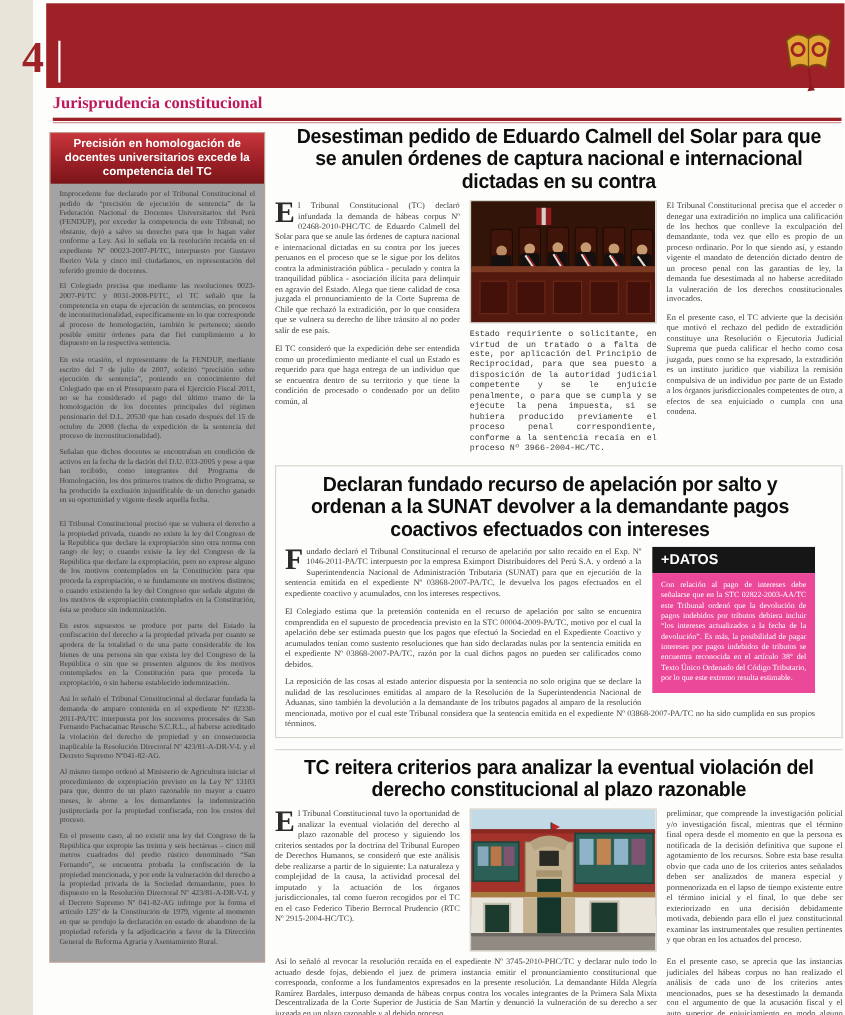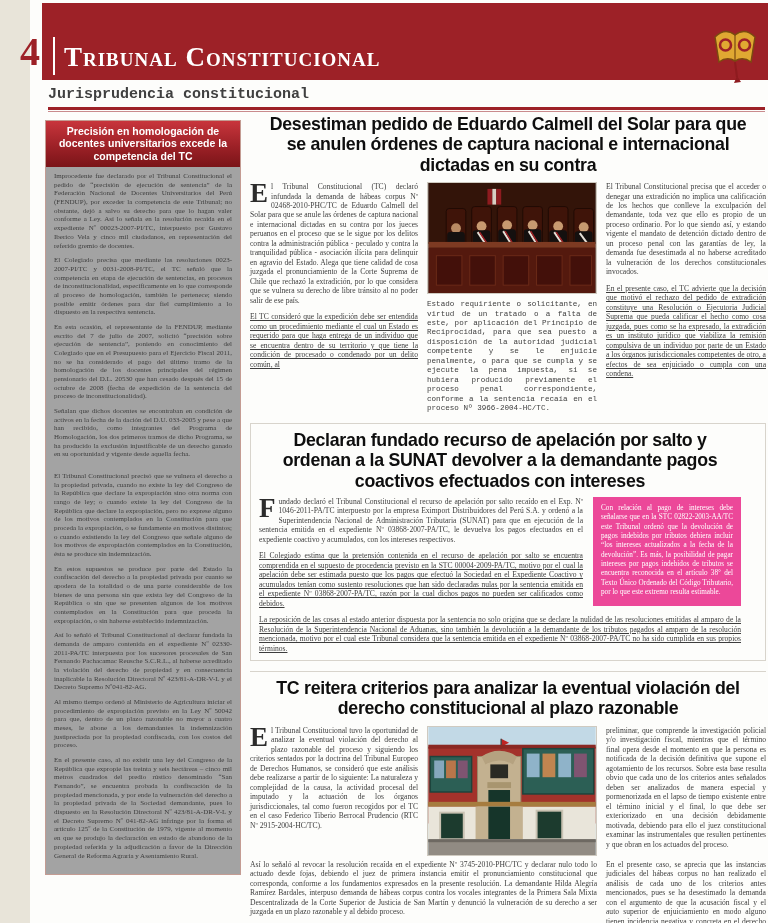--- a/index.html
+++ b/index.html
@@ -7,36 +7,36 @@
   body { font-family:"Liberation Serif", serif; }
   .page { position:relative; width:768px; height:923px; background:#fdfdfb; overflow:hidden; }
   .edge-left { position:absolute; left:0; top:0; width:30px; height:923px; background:#e8e4d9; }
 
   
   .band { position:absolute; left:42px; top:3px; width:726px; height:77px; background:#9d2127; }
   .pagenum { position:absolute; left:13px; top:28px; width:34px; font-size:40px; font-weight:bold; color:#9d2127; font-family:"Liberation Serif", serif; text-align:center; }
   .band-sep { position:absolute; left:53px; top:37px; width:2px; height:38px; background:#ffffff; z-index:2; }
   .masthead { position:absolute; left:64px; top:42px; color:#ffffff; font-family:"Liberation Serif", serif; font-variant:small-caps; font-weight:bold; font-size:27px; letter-spacing:1px; z-index:2; }
   .logo { position:absolute; right:10px; top:24px; z-index:3; }
-  .kicker { position:absolute; left:48px; top:86px; font-family:Liberation Mono, monospace; font-weight:bold; font-size:15px; color:#404040; }
+  .kicker { position:absolute; left:48px; top:86px; font-family:Liberation Serif, serif; font-weight:bold; font-size:15px; color:#be185d; }
   .kicker-line { position:absolute; left:48px; top:107px; width:717px; height:3px; background:#9d2127; }
   .kicker-line2 { position:absolute; left:48px; top:111px; width:717px; height:1px; background:#c98b8d; }
 
   
   .leftcol { position:absolute; left:45px; top:120px; width:196px; border:1px solid #c49c93; background:#a3a3a3; padding:0 0 6px 0; }
   .lc-hdr { background:linear-gradient(180deg,#c8353c 0%, #9d2127 55%, #7a1418 100%); color:#fff; font-family:"Liberation Sans", sans-serif; font-weight:bold; font-size:10.5px; line-height:1.18; text-align:center; padding:4px 8px 5px 8px; }
   .lc-body { padding:5px 8px 2px 8px; }
   .lc-body p { font-size:7px; line-height:1.24; text-align:justify; color:#3d3d3d; margin-bottom:6px; }
 
   
   .maincol { position:absolute; left:250px; top:114px; width:516px; }
   .art-title { font-family:"Liberation Sans", sans-serif; font-weight:bold; color:#0e0e0e; font-size:18.5px; line-height:1.1; text-align:center; letter-spacing:-0.3px; transform:scaleX(0.96); transform-origin:center; }
   .grid3 { display:grid; grid-template-columns:168px 170px 1fr; column-gap:9px; margin-top:7px; }
   .bodytxt { font-size:7.6px; line-height:1.25; text-align:justify; color:#3d3d3d; }
-  .bodytxt + .bodytxt { margin-top:7px;text-decoration:underline; }
+  .bodytxt + .bodytxt { margin-top:7px; }
   .dc { float:left; font-size:27px; line-height:22px; font-weight:bold; color:#2c2c2c; padding-right:3px; font-family:"Liberation Serif", serif; }
   .photo { display:block; border:1px solid #cfcac0; }
   .col2-cont { margin-top:6px;font-family:Liberation Mono, monospace; }
 
   
   .boxed { border:1px solid #d8d4cc; margin-top:9px; padding:6px 24px 7px 8px; }
   .a2-body { margin-top:6px; overflow:hidden; }
   .datosbox { float:right; width:148px; margin:0 0 4px 10px; }
   .datos-hdr { background:#161616; color:#ffffff; font-family:"Liberation Sans", sans-serif; font-weight:bold; font-size:13px; padding:4px 8px 5px 8px; }
   .datos-body { background:#ec4899; color:#ffffff; font-size:7.2px; line-height:1.3; text-align:justify; padding:7px 8px 9px 8px; }
@@ -49,21 +49,20 @@
 </style>
 </head>
 <body>
 
 <div class="page">
   <div class="edge-left"></div>
 
   <div class="band"></div>
   <div class="pagenum">4</div>
   <div class="band-sep"></div>
-  <div class="masthead">Tribunal Constitucional</div>
   <div class="logo">
     <svg width="46" height="62" viewBox="0 0 46 62">
       <line x1="23" y1="38" x2="25" y2="53" stroke="#8e1b1f" stroke-width="2"></line>
       <path d="M25,52 l4,6 l-7,1 z" fill="#8e1b1f"></path>
       <path d="M3,13 Q13,3 23,11 Q33,3 43,13 L39,38 Q31,32 23,37 Q15,32 7,38 Z" fill="#e0a832" stroke="#7a4a10" stroke-width="1.5"></path>
       <line x1="23" y1="11" x2="23" y2="37" stroke="#7a4a10" stroke-width="1.2"></line>
       <circle cx="13.5" cy="21" r="5.5" fill="none" stroke="#9d2127" stroke-width="2.6"></circle>
       <circle cx="32.5" cy="21" r="5.5" fill="none" stroke="#9d2127" stroke-width="2.6"></circle>
     </svg>
   </div>
@@ -76,21 +75,21 @@
     <div class="lc-body">
       <p>Improcedente fue declarado por el Tribunal Constitucional el pedido de “precisión de ejecución de sentencia” de la Federación Nacional de Docentes Universitarios del Perú (FENDUP), por exceder la competencia de este Tribunal; no obstante, dejó a salvo su derecho para que lo hagan valer conforme a Ley. Así lo señala en la resolución recaída en el expediente Nº 00023-2007-PI/TC, interpuesto por Gustavo Iberico Vela y cinco mil ciudadanos, en representación del referido gremio de docentes.</p>
       <p>El Colegiado precisa que mediante las resoluciones 0023-2007-PI/TC y 0031-2008-PI/TC, el TC señaló que la competencia en etapa de ejecución de sentencias, en procesos de inconstitucionalidad, específicamente en lo que corresponde al proceso de homologación, también le pertenece; siendo posible emitir órdenes para dar fiel cumplimiento a lo dispuesto en la respectiva sentencia.</p>
       <p>En esta ocasión, el representante de la FENDUP, mediante escrito del 7 de julio de 2007, solicitó “precisión sobre ejecución de sentencia”, poniendo en conocimiento del Colegiado que en el Presupuesto para el Ejercicio Fiscal 2011, no se ha considerado el pago del último tramo de la homologación de los docentes principales del régimen pensionario del D.L. 20530 que han cesado después del 15 de octubre de 2008 (fecha de expedición de la sentencia del proceso de inconstitucionalidad).</p>
       <p>Señalan que dichos docentes se encontraban en condición de activos en la fecha de la dación del D.U. 033-2005 y pese a que han recibido, como integrantes del Programa de Homologación, los dos primeros tramos de dicho Programa, se ha producido la exclusión injustificable de un derecho ganado en su oportunidad y vigente desde aquella fecha.</p>
     </div>
     <div class="lc-body">
       <p>El Tribunal Constitucional precisó que se vulnera el derecho a la propiedad privada, cuando no existe la ley del Congreso de la República que declare la expropiación sino otra norma con rango de ley; o cuando existe la ley del Congreso de la República que declare la expropiación, pero no exprese alguno de los motivos contemplados en la Constitución para que proceda la expropiación, o se fundamente en motivos distintos; o cuando existiendo la ley del Congreso que señale alguno de los motivos de expropiación contemplados en la Constitución, ésta se produce sin indemnización.</p>
       <p>En estos supuestos se produce por parte del Estado la confiscación del derecho a la propiedad privada por cuanto se apodera de la totalidad o de una parte considerable de los bienes de una persona sin que exista ley del Congreso de la República o sin que se presenten algunos de los motivos contemplados en la Constitución para que proceda la expropiación, o sin haberse establecido indemnización.</p>
       <p>Así lo señaló el Tribunal Constitucional al declarar fundada la demanda de amparo contenida en el expediente Nº 02330-2011-PA/TC interpuesta por los sucesores procesales de San Fernando Pachacamac Reusche S.C.R.L., al haberse acreditado la violación del derecho de propiedad y en consecuencia inaplicable la Resolución Directoral Nº 423/81-A-DR-V-L y el Decreto Supremo Nº041-82-AG.</p>
-      <p>Al mismo tiempo ordenó al Ministerio de Agricultura iniciar el procedimiento de expropiación previsto en la Ley Nº 50042 para que, dentro de un plazo razonable no mayor a cuatro meses, le abone a los demandantes la indemnización justipreciada por la propiedad confiscada, con los costos del proceso.</p>
+      <p>Al mismo tiempo ordenó al Ministerio de Agricultura iniciar el procedimiento de expropiación previsto en la Ley Nº 13103 para que, dentro de un plazo razonable no mayor a cuatro meses, le abone a los demandantes la indemnización justipreciada por la propiedad confiscada, con los costos del proceso.</p>
       <p>En el presente caso, al no existir una ley del Congreso de la República que expropie las treinta y seis hectáreas – cinco mil metros cuadrados del predio rústico denominado “San Fernando”, se encuentra probada la confiscación de la propiedad mencionada, y por ende la vulneración del derecho a la propiedad privada de la Sociedad demandante, pues lo dispuesto en la Resolución Directoral Nº 423/81-A-DR-V-L y el Decreto Supremo Nº 041-82-AG infringe por la forma el artículo 125º de la Constitución de 1979, vigente al momento en que se produjo la declaración en estado de abandono de la propiedad referida y la adjudicación a favor de la Dirección General de Reforma Agraria y Asentamiento Rural.</p>
     </div>
   </div>
 
   <div class="maincol">
 
     <div class="art-title">Desestiman pedido de Eduardo Calmell del Solar para que se anulen órdenes de captura nacional e internacional dictadas en su contra</div>
     <div class="grid3">
       <div>
         <p class="bodytxt"><span class="dc">E</span><span>l Tribunal Constitucional (TC) declaró infundada la demanda de hábeas corpus Nº 02468-2010-PHC/TC de Eduardo Calmell del Solar para que se anule las órdenes de captura nacional e internacional dictadas en su contra por los jueces peruanos en el proceso que se le sigue por los delitos contra la administración pública - peculado y contra la tranquilidad pública - asociación ilícita para delinquir en agravio del Estado. Alega que tiene calidad de cosa juzgada el pronunciamiento de la Corte Suprema de Chile que rechazó la extradición, por lo que considera que se vulnera su derecho de libre tránsito al no poder salir de ese país.</span></p>
@@ -149,20 +148,21 @@
       <div>
         <p class="bodytxt">El Tribunal Constitucional precisa que el acceder o denegar una extradición no implica una calificación de los hechos que conlleve la exculpación del demandante, toda vez que ello es propio de un proceso ordinario. Por lo que siendo así, y estando vigente el mandato de detención dictado dentro de un proceso penal con las garantías de ley, la demanda fue desestimada al no haberse acreditado la vulneración de los derechos constitucionales invocados.</p>
         <p class="bodytxt">En el presente caso, el TC advierte que la decisión que motivó el rechazo del pedido de extradición constituye una Resolución o Ejecutoria Judicial Suprema que pueda calificar el hecho como cosa juzgada, pues como se ha expresado, la extradición es un instituto jurídico que viabiliza la remisión compulsiva de un individuo por parte de un Estado a los órganos jurisdiccionales competentes de otro, a efectos de sea enjuiciado o cumpla con una condena.</p>
       </div>
     </div>
 
     <div class="boxed">
       <div class="art-title">Declaran fundado recurso de apelación por salto y ordenan a la SUNAT devolver a la demandante pagos coactivos efectuados con intereses</div>
       <div class="a2-body">
         <div class="datosbox">
+          <div class="datos-hdr">+DATOS</div>
           <div class="datos-body">Con relación al pago de intereses debe señalarse que en la STC 02822-2003-AA/TC este Tribunal ordenó que la devolución de pagos indebidos por tributos debiera incluir “los intereses actualizados a la fecha de la devolución”. Es más, la posibilidad de pagar intereses por pagos indebidos de tributos se encuentra reconocida en el artículo 38° del Texto Único Ordenado del Código Tributario, por lo que este extremo resulta estimable.</div>
         </div>
         <p class="bodytxt"><span class="dc">F</span><span>undado declaró el Tribunal Constitucional el recurso de apelación por salto recaído en el Exp. Nº 1046-2011-PA/TC interpuesto por la empresa Eximport Distribuidores del Perú S.A. y ordenó a la Superintendencia Nacional de Administración Tributaria (SUNAT) para que en ejecución de la sentencia emitida en el expediente Nº 03868-2007-PA/TC, le devuelva los pagos efectuados en el expediente coactivo y acumulados, con los intereses respectivos.</span></p>
         <p class="bodytxt">El Colegiado estima que la pretensión contenida en el recurso de apelación por salto se encuentra comprendida en el supuesto de procedencia previsto en la STC 00004-2009-PA/TC, motivo por el cual la apelación debe ser estimada puesto que los pagos que efectuó la Sociedad en el Expediente Coactivo y acumulados tenían como sustento resoluciones que han sido declaradas nulas por la sentencia emitida en el expediente Nº 03868-2007-PA/TC, razón por la cual dichos pagos no pueden ser calificados como debidos.</p>
         <p class="bodytxt">La reposición de las cosas al estado anterior dispuesta por la sentencia no solo origina que se declare la nulidad de las resoluciones emitidas al amparo de la Resolución de la Superintendencia Nacional de Aduanas, sino también la devolución a la demandante de los tributos pagados al amparo de la resolución mencionada, motivo por el cual este Tribunal considera que la sentencia emitida en el expediente Nº 03868-2007-PA/TC no ha sido cumplida en sus propios términos.</p>
       </div>
     </div>
 
     <div class="a3">
       <div class="art-title">TC reitera criterios para analizar la eventual violación del derecho constitucional al plazo razonable</div>

